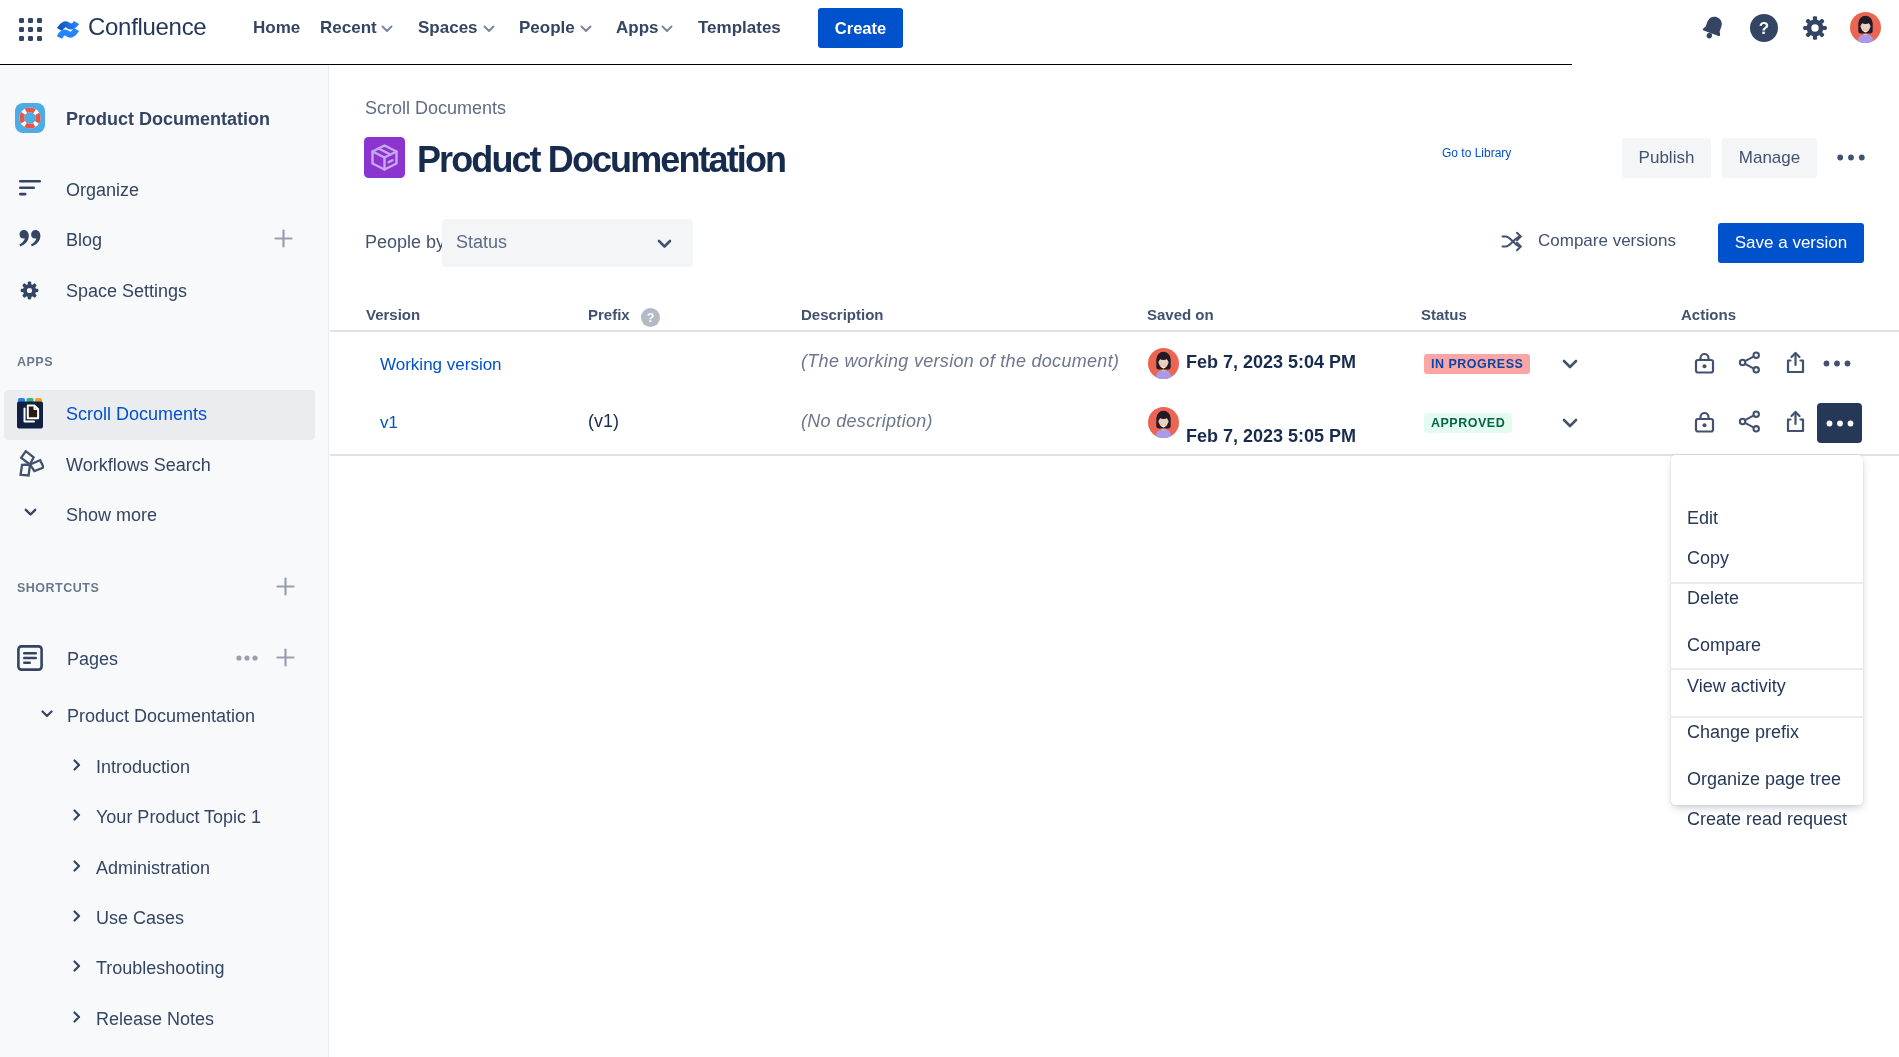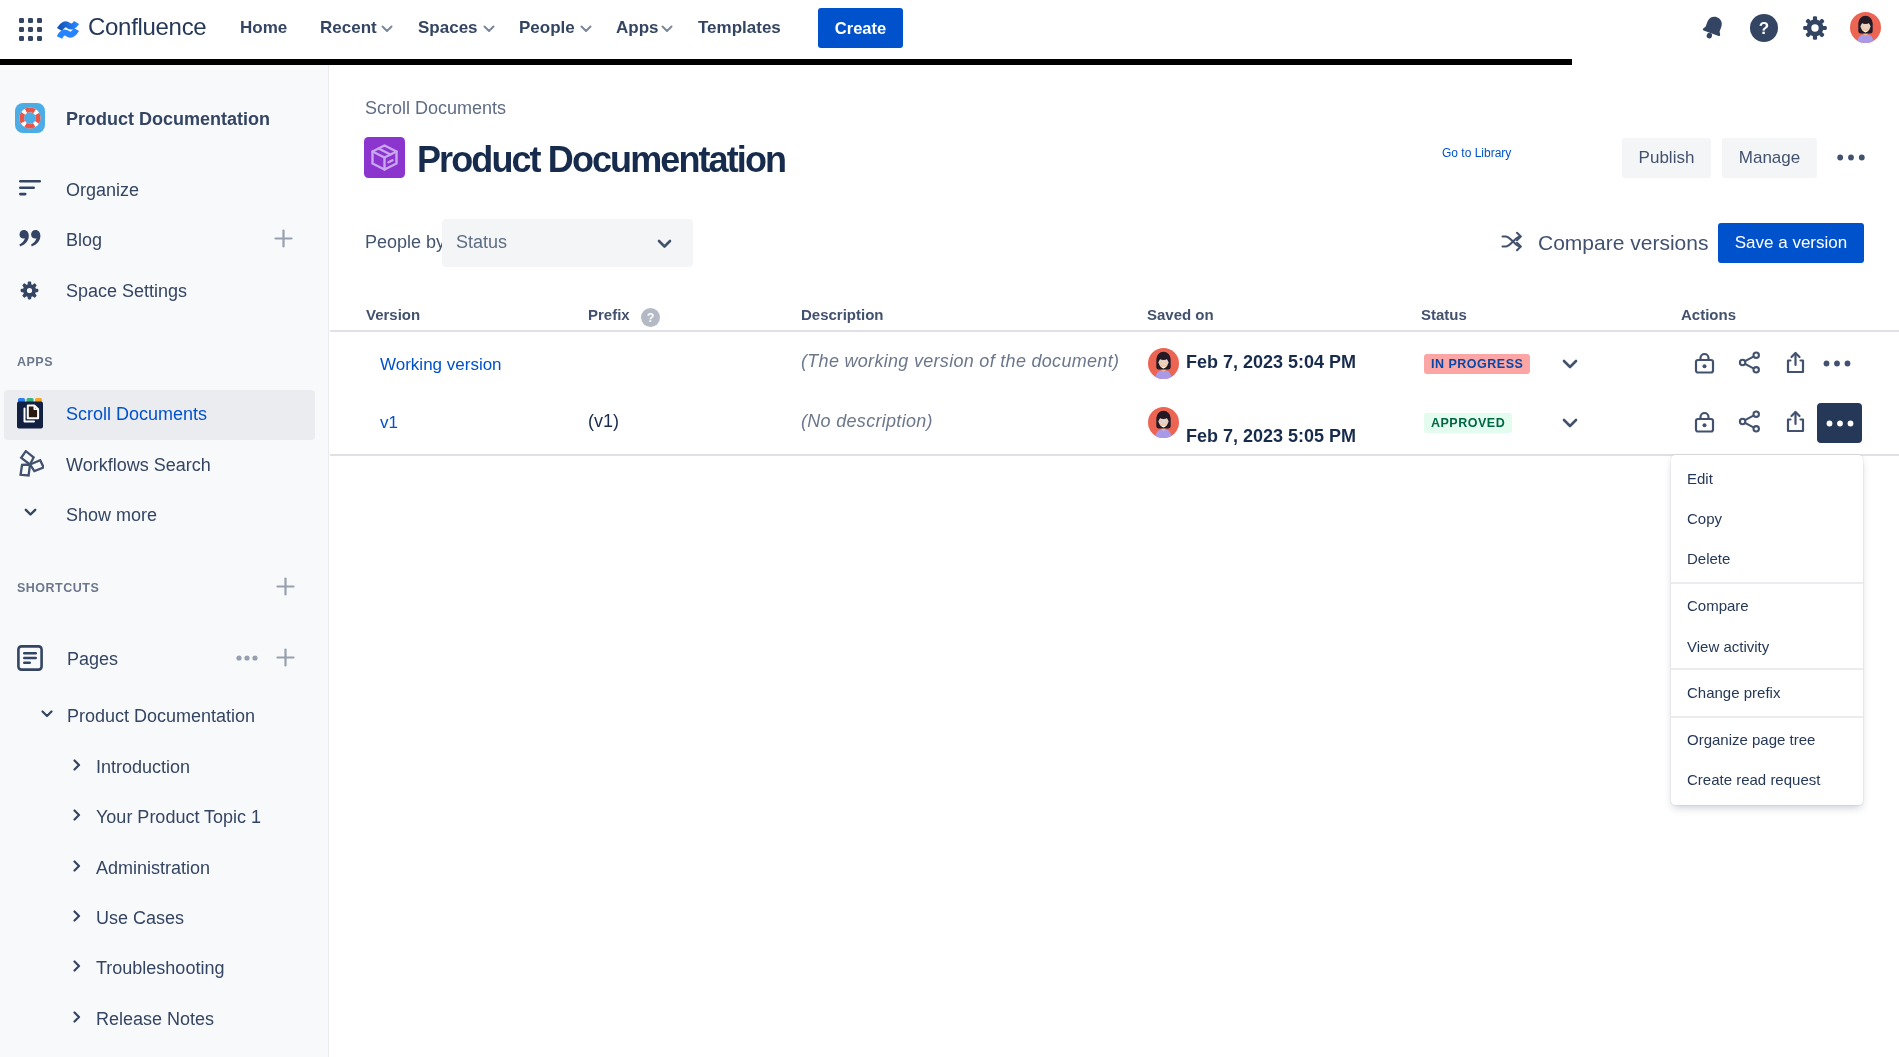--- a/index.html
+++ b/index.html
@@ -1,21 +1,21 @@
 <!DOCTYPE html>
 <html><head>
 <meta charset="utf-8">
 <style>
 * { margin:0; padding:0; box-sizing:border-box; }
 html,body { width:1899px; height:1057px; overflow:hidden; background:#fff;
   font-family:"Liberation Sans", sans-serif; }
 .abs { position:absolute; }
 body { position:relative; }
 #topnav { position:absolute; left:0; top:0; width:1572px; height:65px; background:#fff;
-  border-bottom:6px solid #000000; z-index:30; }
+  border-bottom:1px solid #000000; z-index:30; }
 .navitem { position:absolute; top:8px; height:40px; line-height:40px; font-size:17px;
   font-weight:600; color:#344563; }
 .navchev { position:absolute; top:25px; }
 #createbtn { position:absolute; left:818px; top:8px; width:85px; height:40px;
   background:#0052CC; color:#fff; border-radius:3px; font-size:16.5px; font-weight:600;
   text-align:center; line-height:40px; }
 #searchbox { position:absolute; left:1435px; top:9px; width:250px; height:38px;
   border:2px solid #C5CBD3; border-radius:7px; background:#fff; }
 #searchbox span { position:absolute; left:42px; top:6px; font-size:17px; color:#5E6C84; }
 #sidebar { position:absolute; left:0; top:65px; width:329px; height:992px;
@@ -25,21 +25,21 @@
 .sicon { position:absolute; z-index:5; }
 .btn-subtle { position:absolute; background:#F4F5F7; border-radius:3px; color:#42526E;
   font-size:17px; font-weight:500; text-align:center; }
 .link { color:#0052CC; font-size:17px; }
 .thead { position:absolute; top:306px; font-size:15px; font-weight:700; color:#42526E; }
 .badge { position:absolute; font-size:12.5px; font-weight:700; letter-spacing:0.5px;
   border-radius:3px; padding:0 7px; height:20px; line-height:20px; }
 #menu { position:absolute; left:1671px; top:455px; width:192px; height:350px; background:#fff;
   border-radius:4px; box-shadow:0 4px 8px -2px rgba(9,30,66,.25), 0 0 1px rgba(9,30,66,.31);
   z-index:40; }
-.mi { position:absolute; left:1687px; font-size:15px; color:#253858; z-index:41; }
+.mi { position:absolute; left:1687px; font-size:18px; color:#253858; z-index:41;margin-top:38px; }
 .msep { position:absolute; left:1671px; width:192px; height:0; border-top:2px solid #EBECF0; z-index:41; }
 </style>
 </head>
 <body>
 
 <div id="topnav">
   <svg class="abs" style="left:19px;top:18px" width="23" height="23" viewBox="0 0 23 23">
     <g fill="#344563">
       <rect x="0" y="0" width="5" height="5" rx="1.2"></rect>
         <rect x="9" y="0" width="5" height="5" rx="1.2"></rect>
@@ -56,21 +56,21 @@
     <defs>
         <linearGradient id="cg1" x1="0" y1="0" x2="1" y2="0">
           <stop offset="0" stop-color="#1455B8"></stop>
           <stop offset="1" stop-color="#2684FF"></stop>
         </linearGradient>
       </defs>
     <path d="M3.5,11.5 C6.5,6.5 9.5,5 12.5,7.5 C15,9.3 18,8.8 20.5,4.5" fill="none" stroke="url(#cg1)" stroke-width="6"></path>
     <path d="M20.5,11.5 C17.5,16.5 14.5,18 11.5,15.5 C9,13.7 6,14.2 3.5,19.5" fill="none" stroke="#2684FF" stroke-width="6"></path>
   </svg>
   <div class="abs" style="left:88px;top:13px;font-size:24px;font-weight:500;color:#253858;letter-spacing:-0.3px">Confluence</div>
-  <div class="navitem" style="left:240px">Home</div>
+  <div class="navitem" style="left:253px">Home</div>
   <div class="navitem" style="left:320px">Recent</div>
   <svg class="navchev" style="left:381px" width="12" height="8" viewBox="0 0 12 8">
       <path d="M1.5 1.5 L6 6 L10.5 1.5" fill="none" stroke="#7A869A" stroke-width="2" stroke-linecap="round" stroke-linejoin="round"></path>
     </svg>
   <div class="navitem" style="left:418px">Spaces</div>
   <svg class="navchev" style="left:483px" width="12" height="8" viewBox="0 0 12 8">
       <path d="M1.5 1.5 L6 6 L10.5 1.5" fill="none" stroke="#7A869A" stroke-width="2" stroke-linecap="round" stroke-linejoin="round"></path>
     </svg>
   <div class="navitem" style="left:519px">People</div>
   <svg class="navchev" style="left:580px" width="12" height="8" viewBox="0 0 12 8">
@@ -302,21 +302,21 @@
 </div>
 
 <svg class="abs" style="left:1500px;top:229px" width="24" height="25" viewBox="0 0 24 25">
   <g fill="none" stroke="#42526E" stroke-width="2" stroke-linecap="round" stroke-linejoin="round">
     <path d="M2.5 7.5 h3 c5.5 0 9.5 10 15 10"></path>
     <path d="M2.5 17.5 h3 c5.5 0 9.5 -10 15 -10"></path>
     <path d="M17 3.8 L20.8 7.5 L17 11.2"></path>
     <path d="M17 13.8 L20.8 17.5 L17 21.2"></path>
   </g>
 </svg>
-<div class="abs" style="left:1538px;top:231px;font-size:21px;font-weight:500;color:#42526E">Compare versions</div>
+<div class="abs" style="left:1538px;top:231px;font-size:17px;font-weight:500;color:#42526E">Compare versions</div>
 <div class="abs" style="left:1718px;top:223px;width:146px;height:40px;background:#0052CC;border-radius:3px;color:#fff;font-size:17px;font-weight:500;text-align:center;line-height:40px">Save a version</div>
 
 <div class="thead" style="left:366px">Version</div>
 <div class="thead" style="left:588px">Prefix</div>
 <svg class="abs" style="left:641px;top:308px" width="19" height="19" viewBox="0 0 19 19">
   <circle cx="9.5" cy="9.5" r="9.5" fill="#B3BAC5"></circle>
   <text x="9.5" y="14.2" text-anchor="middle" font-family="Liberation Sans" font-size="12.5" font-weight="700" fill="#fff">?</text>
 </svg>
 <div class="thead" style="left:801px">Description</div>
 <div class="thead" style="left:1147px">Saved on</div>

